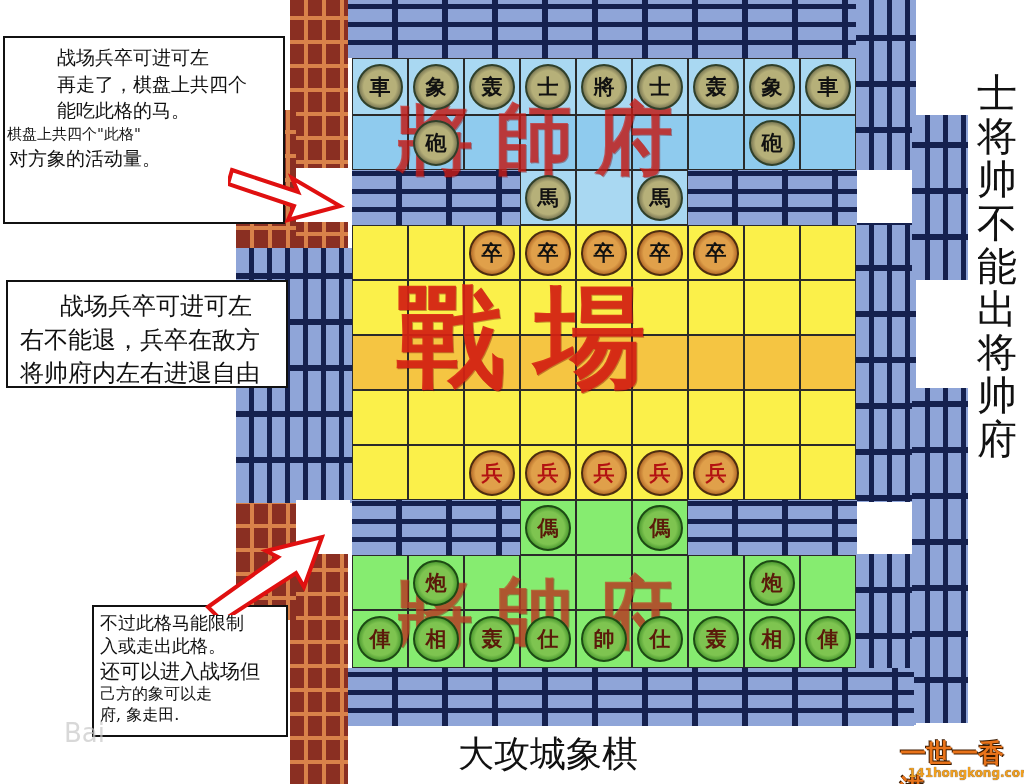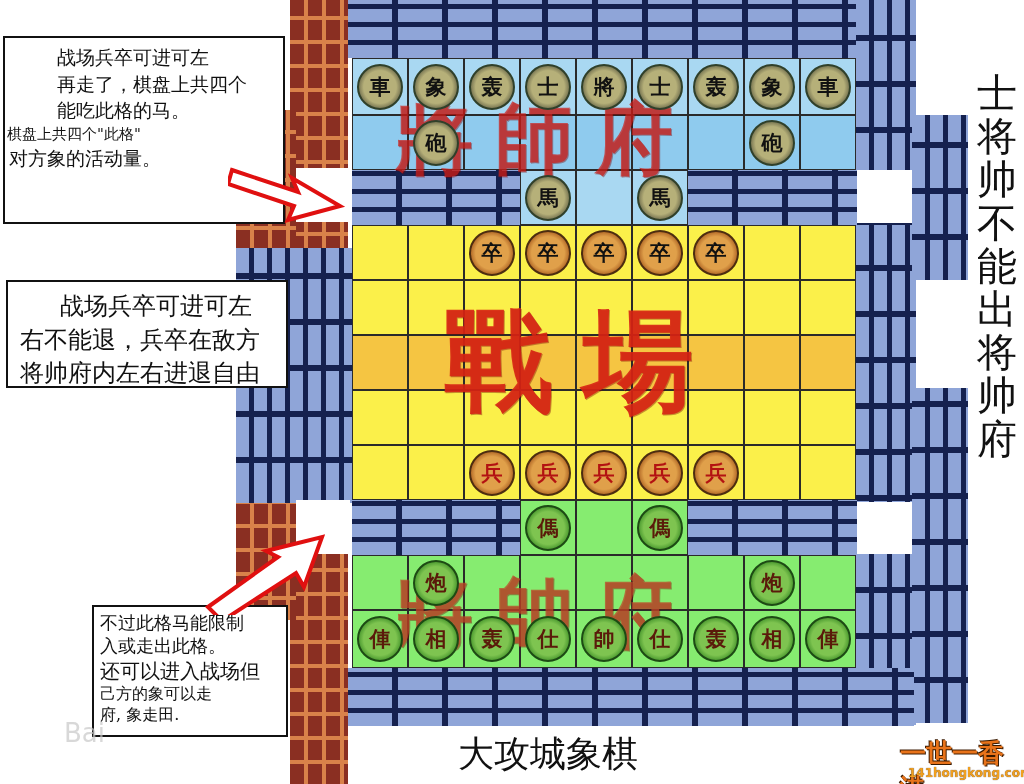--- a/index.html
+++ b/index.html
@@ -218,21 +218,21 @@
     <div class="cell green" style="left: 464px; top: 610px; width: 56px; height: 58px;"></div>
     <div class="cell green" style="left: 520px; top: 610px; width: 56px; height: 58px;"></div>
     <div class="cell green" style="left: 576px; top: 610px; width: 56px; height: 58px;"></div>
     <div class="cell green" style="left: 632px; top: 610px; width: 56px; height: 58px;"></div>
     <div class="cell green" style="left: 688px; top: 610px; width: 56px; height: 58px;"></div>
     <div class="cell green" style="left: 744px; top: 610px; width: 56px; height: 58px;"></div>
     <div class="cell green" style="left: 800px; top: 610px; width: 56px; height: 58px;"></div>
   </div>
 
 <div class="big-label" style="left:395px; top:88px; font-size:78px;">將師府</div>
-<div class="big-label" style="left:395px; top:288px; font-size:110px; letter-spacing:30px; color:rgba(215,35,20,0.9);margin-left:48px;">戰場</div>
+<div class="big-label" style="left:395px; top:264px; font-size:110px; letter-spacing:30px; color:rgba(215,35,20,0.9);">戰場</div>
 <div class="big-label" style="left:395px; top:562px; font-size:78px; color:rgba(190,70,40,0.75);">將帥府</div>
 
 <div id="pieces">
     <div class="piece black" style="left: 357px; top: 63.5px;">車</div>
     <div class="piece black" style="left: 413px; top: 63.5px;">象</div>
     <div class="piece black" style="left: 469px; top: 63.5px;">轰</div>
     <div class="piece black" style="left: 525px; top: 63.5px;">士</div>
     <div class="piece black" style="left: 581px; top: 63.5px;">將</div>
     <div class="piece black" style="left: 637px; top: 63.5px;">士</div>
     <div class="piece black" style="left: 693px; top: 63.5px;">轰</div>

